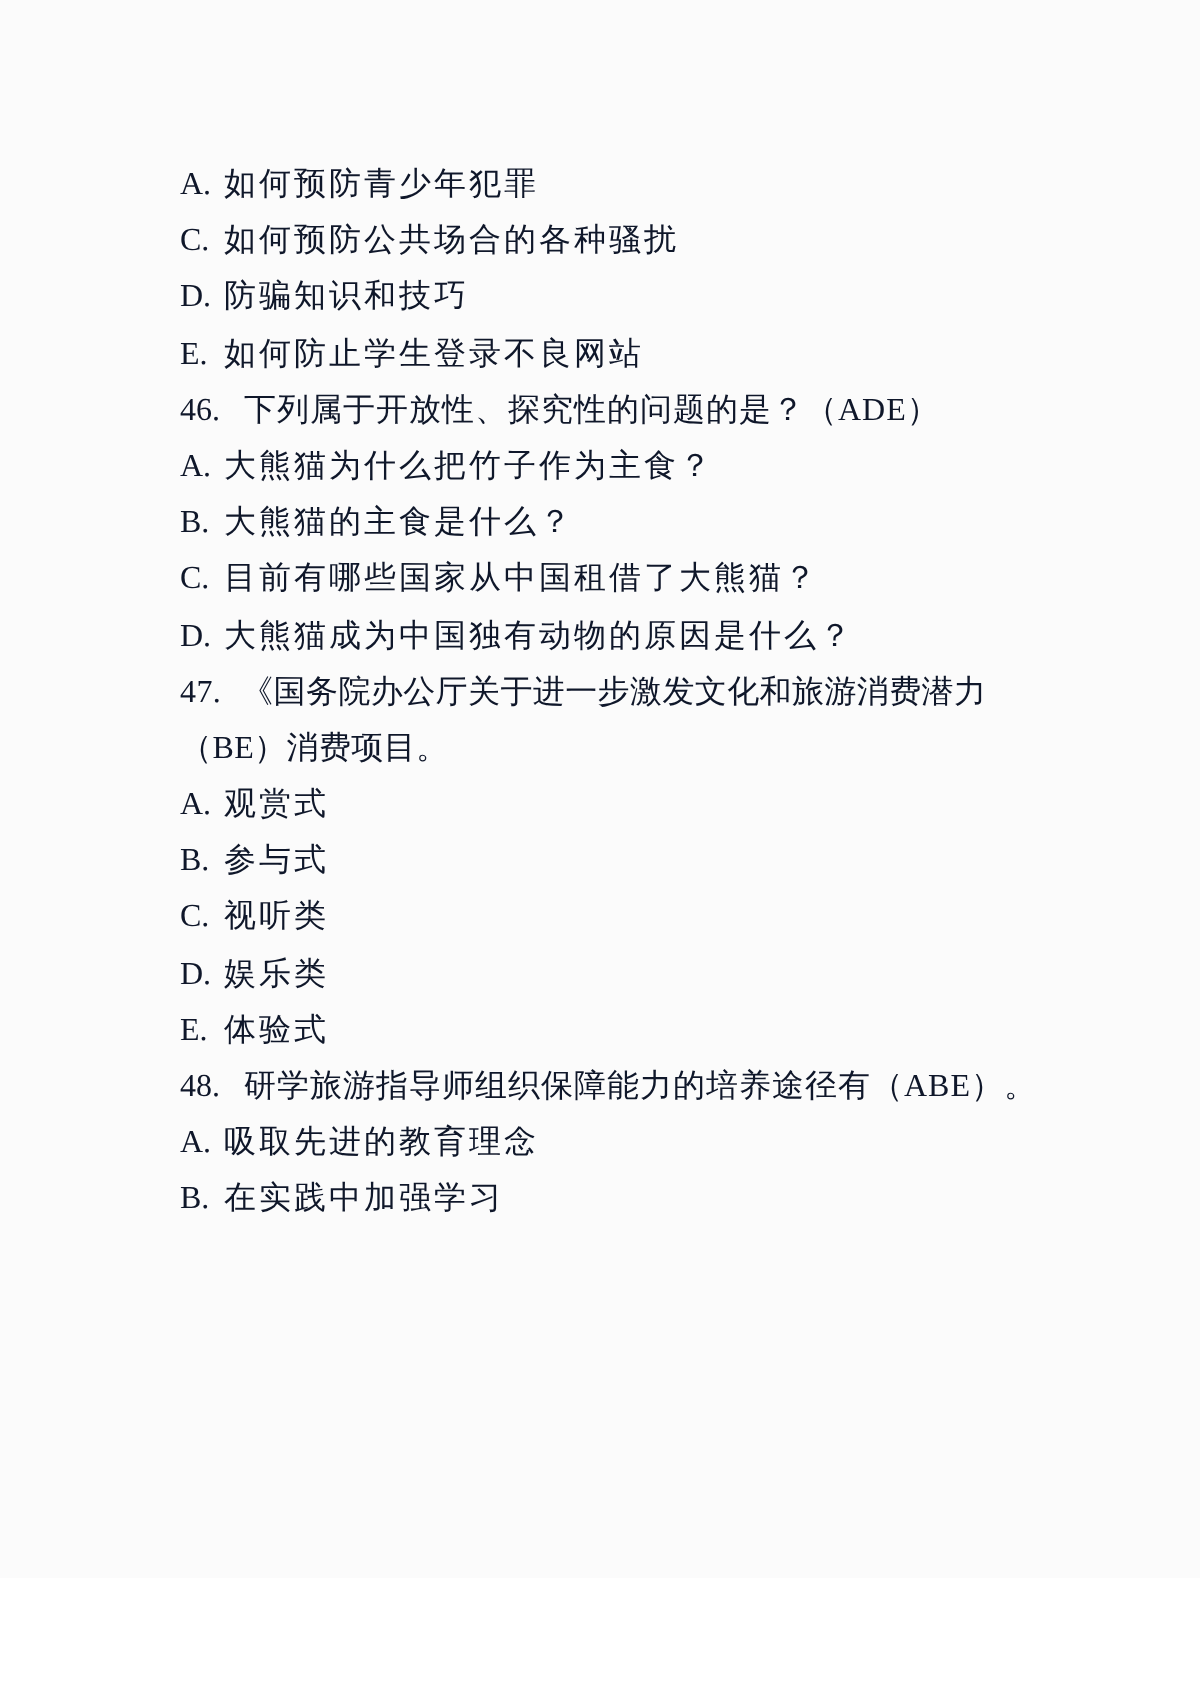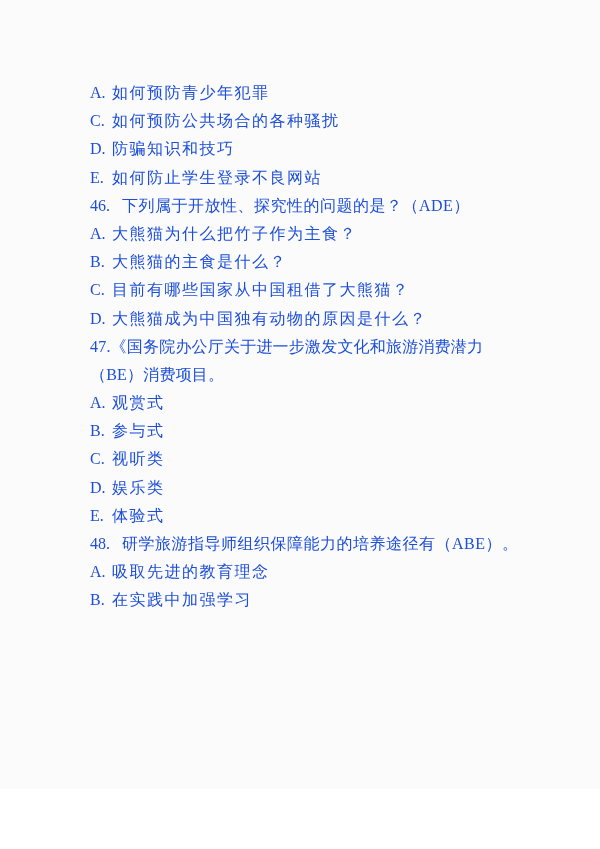--- a/index.html
+++ b/index.html
@@ -7,21 +7,21 @@
     padding: 0;
     background: #ffffff;
   }
   .page {
     position: relative;
     width: 600px;
     height: 789px;
     background: #fbfbfb;
     overflow: hidden;
     font-family: "Liberation Serif", "DejaVu Serif", serif;
-    color: #1d4ed8;
+    color: #0f172a;
   }
   .content {
     position: absolute;
     left: 90px;
     top: 79px;
     width: 460px;
   }
   .line {
     height: 28.2px;
     line-height: 28.2px;
@@ -44,21 +44,21 @@
   }
   .q .stem {
     letter-spacing: 0.5px;
   }
   
   .wrap {
     letter-spacing: 0.2px;
   }
   .wrap .num {
     display: inline-block;
-    margin-right: 0;
+    margin-right: 10px;
     text-align: right;
   }
 </style>
 </head>
 <body>
 
 <div class="page">
   <div class="content">
 
     <div class="line opt">

